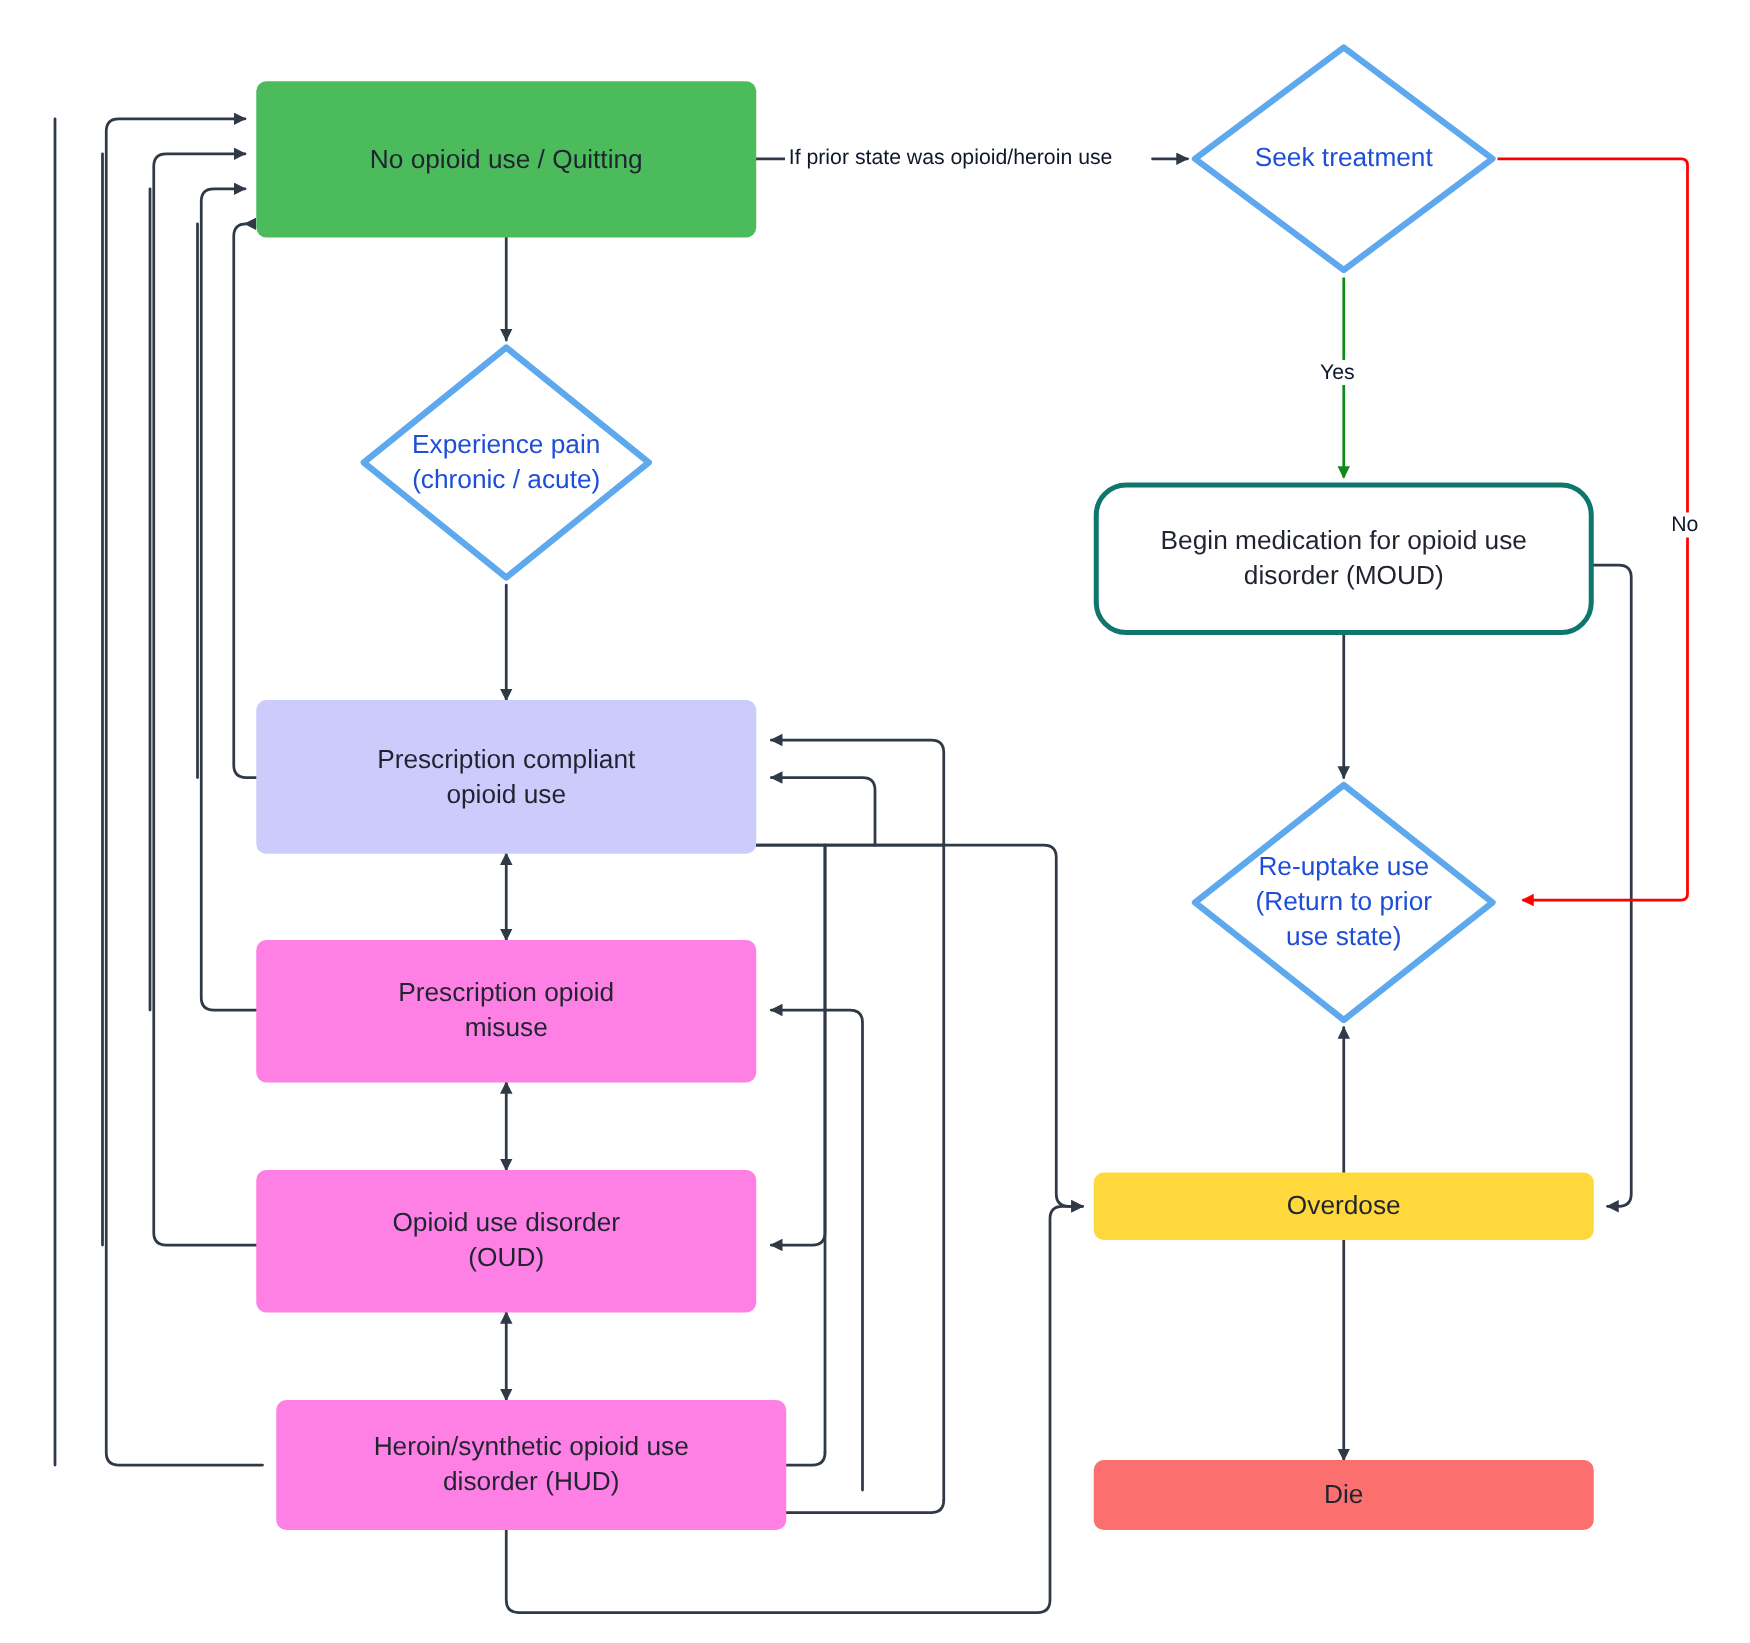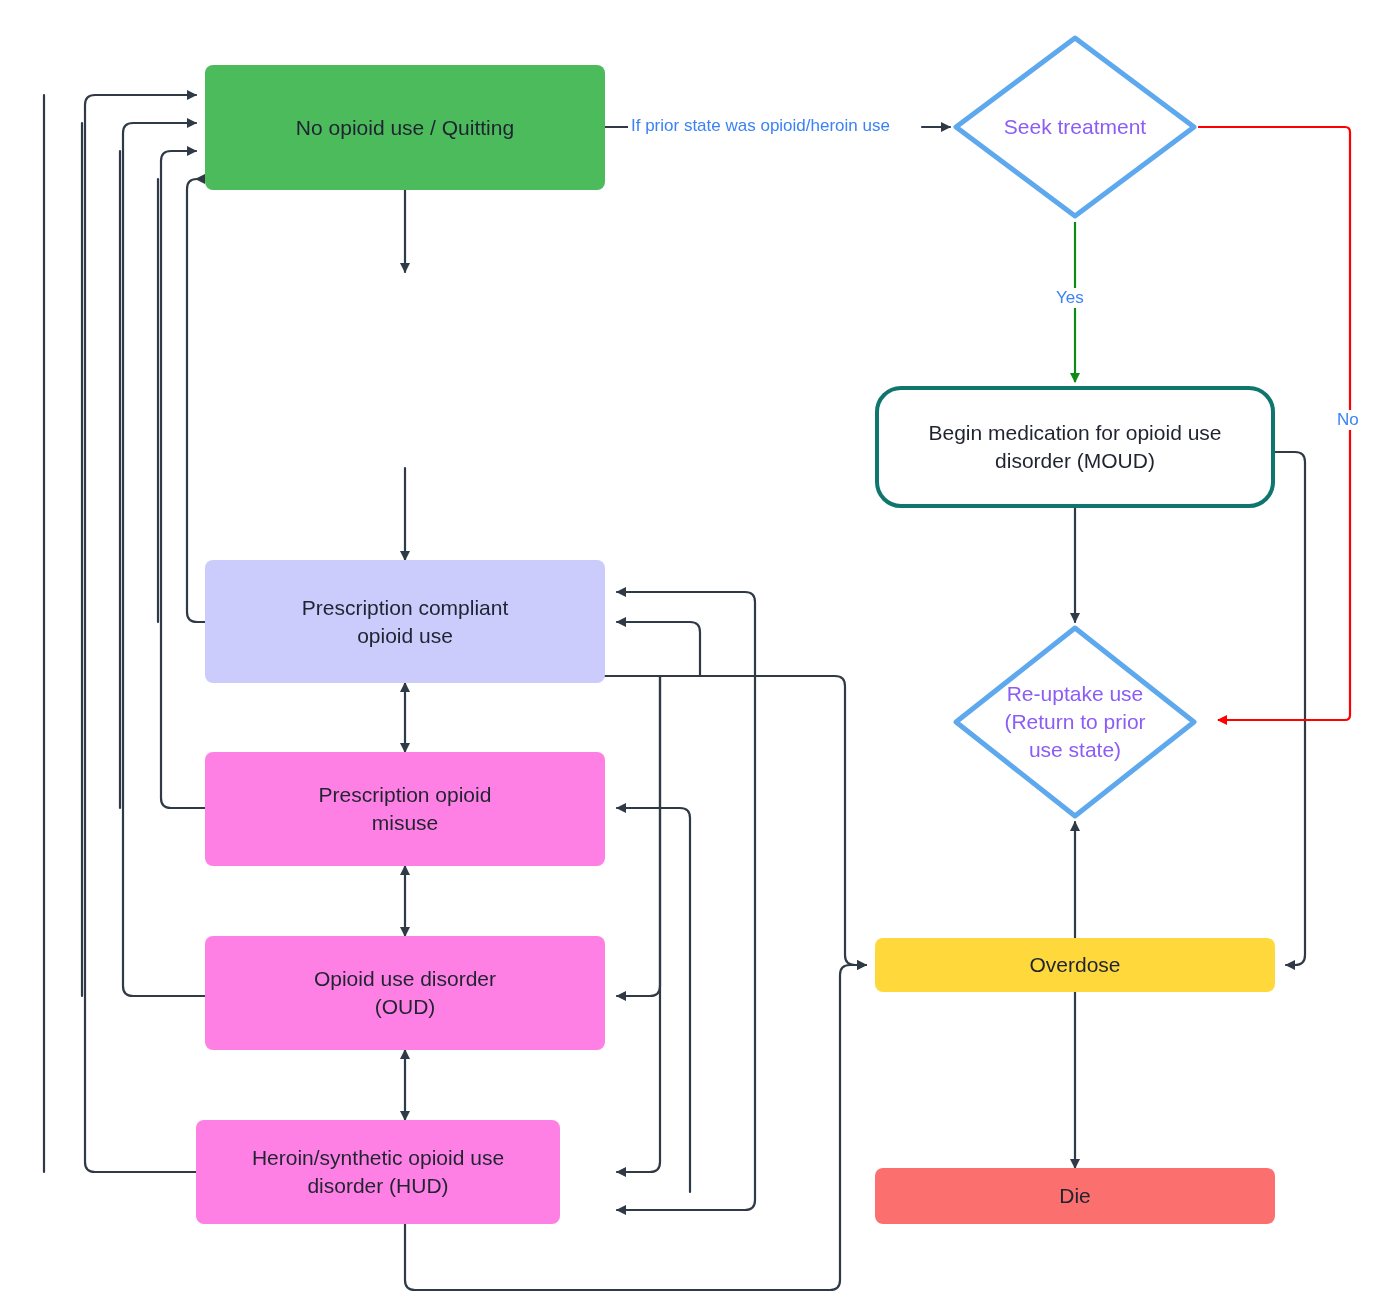--- a/index.html
+++ b/index.html
@@ -65,26 +65,26 @@
     top: 0;
     width: 100%;
     height: 100%;
     display: flex;
     align-items: center;
     justify-content: center;
     text-align: center;
     white-space: pre-line;
     font-size: 21px;
     line-height: 1.32;
-    color: #8b5cf6;
+    color: #1d4ed8;
   }
   .edge-label {
     position: absolute;
     font-size: 17px;
-    color: #3b82f6;
+    color: #0f172a;
     background: #ffffff;
     padding: 0 3px;
     white-space: nowrap;
     z-index: 6;
   }
   .edge-label-sm {
     font-size: 17px;
   }
 </style>
 </head>
@@ -172,37 +172,44 @@
 
     <g fill="none" stroke="#FF0000" stroke-width="2.2" stroke-linejoin="round">
       <path d="M1198,127 L1345,127 Q1350,127 1350,132 L1350,715 Q1350,720 1345,720 L1218,720" marker-end="url(#arrRed)"></path>
     </g>
   </svg>
 
   <div class="node rect rect-green" style="left:205px; top:65px; width:400px; height:125px;">
     <span>No opioid use / Quitting</span>
   </div>
 
+  <div class="diamond-wrap" style="left:285px; top:272px; width:240px; height:196px;">
+    <svg width="240" height="196" viewBox="0 0 240 196">
+      <path d="M120,6 L234,98 L120,190 L6,98 Z" fill="#ffffff" stroke="#5EA8EE" stroke-width="5" stroke-linejoin="round"></path>
+    </svg>
+    <div class="diamond-label">Experience pain
+(chronic / acute)</div>
+  </div>
 
   <div class="node rect rect-purple" style="left:205px; top:560px; width:400px; height:123px;">
     <span>Prescription compliant
 opioid use</span>
   </div>
 
   <div class="node rect rect-pink" style="left:205px; top:752px; width:400px; height:114px;">
     <span>Prescription opioid
 misuse</span>
   </div>
 
   <div class="node rect rect-pink" style="left:205px; top:936px; width:400px; height:114px;">
     <span>Opioid use disorder
 (OUD)</span>
   </div>
 
-  <div class="node rect rect-pink" style="left:196px; top:1120px; width:364px; height:104px;">
+  <div class="node rect rect-pink" style="left:221px; top:1120px; width:408px; height:104px;">
     <span>Heroin/synthetic opioid use
 disorder (HUD)</span>
   </div>
 
   <div class="diamond-wrap" style="left:950px; top:32px; width:250px; height:190px;">
     <svg width="250" height="190" viewBox="0 0 250 190">
       <path d="M125,6 L244,95 L125,184 L6,95 Z" fill="#ffffff" stroke="#5EA8EE" stroke-width="5" stroke-linejoin="round"></path>
     </svg>
     <div class="diamond-label">Seek treatment</div>
   </div>

